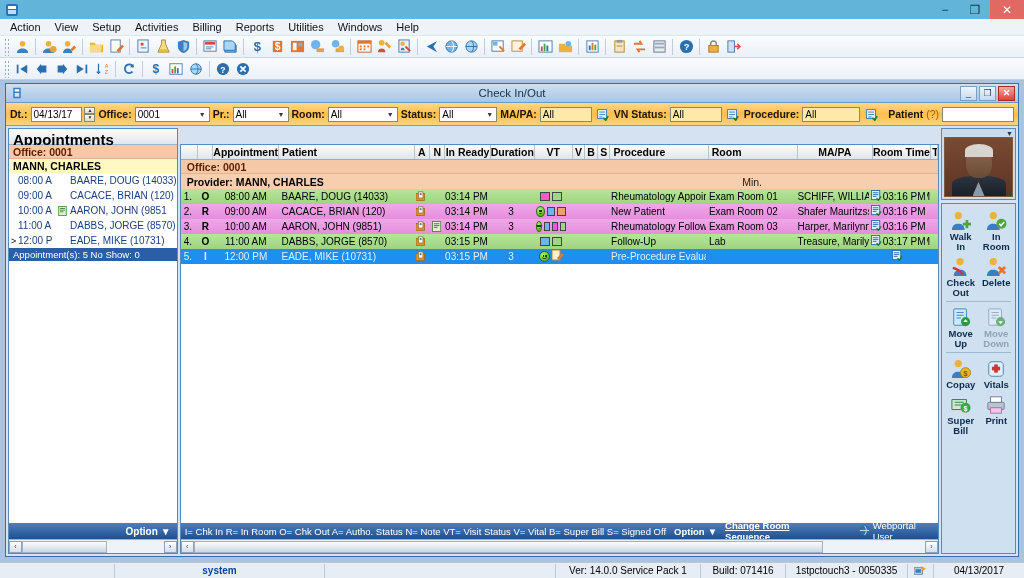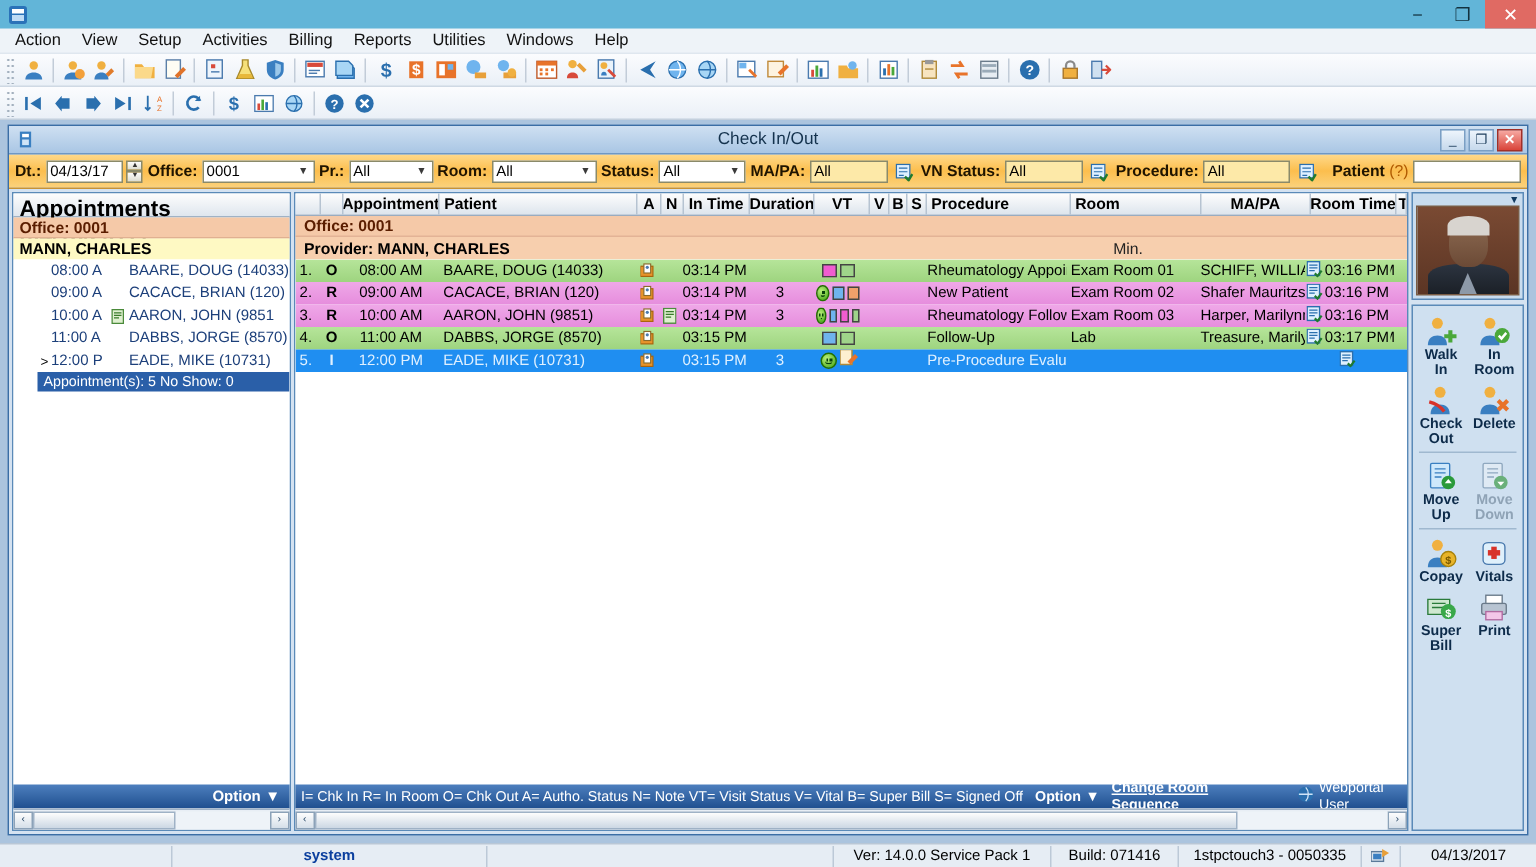--- a/index.html
+++ b/index.html
@@ -170,21 +170,21 @@
   }
   .lp-office {
     background: #f5c9a8; color: #5a1d00; font-weight: bold;
     font-size: 10.5px; padding: 1px 4px; height: 14px;
     border-bottom: 1px solid #e0b091;
   }
   .lp-provider {
     background: #fef9c3; color: #000; font-weight: bold;
     font-size: 10.5px; padding: 1px 4px; height: 14px;
   }
-  .lp-list { flex: 1 1 auto; overflow: hidden; background:#fff;padding-left:16px; }
+  .lp-list { flex: 1 1 auto; overflow: hidden; background:#fff; }
   .lp-row {
     display: flex; align-items: center; height: 15px;
     font-size: 10px; color: #1c3f7a; padding-left: 2px;
     white-space: nowrap; overflow: hidden;
   }
   .lp-row .caret { width: 7px; color:#000; font-size:9px; }
   .lp-row .t { width: 40px; }
   .lp-row .noteico { width: 12px; display:flex; align-items:center;}
   .lp-row .nm { }
   .lp-summary {
@@ -208,21 +208,21 @@
   }
   .hscroll .track { flex:1; height:12px; background:#eef3f8; position:relative; }
   .hscroll .thumb {
     position:absolute; left:0; top:0; height:12px; width:60%;
     background: linear-gradient(180deg,#fdfdfd,#ccd8e4); border:1px solid #9fb2c6;
   }
 
   
   .centerpanel {
     flex: 1 1 auto; display: flex; flex-direction: column;
-    border: 1px solid #5a8ab8; background: #fff; min-width: 0;
+    border: 1px solid #5a8ab8; background: #fff; min-width: 0; margin-top: 16px;
   }
   .grid-head {
     display: flex; height: 15px; flex: 0 0 15px;
     background: linear-gradient(180deg,#fdfdfd,#dde5ed);
     border-bottom: 1px solid #9aacc0;
     font-size: 10.5px; font-weight: bold; color: #000;
   }
   .gh {
     border-right: 1px solid #b6c3d1;
     padding: 1px 3px; overflow: hidden; white-space: nowrap;
@@ -828,21 +828,21 @@
         </div>
 
         <div class="centerpanel">
           <div class="grid-head">
             <div class="gh" style="width:18px"></div>
             <div class="gh" style="width:16px"></div>
             <div class="gh c" style="width:70px">Appointment</div>
             <div class="gh" style="width:145px">Patient</div>
             <div class="gh c" style="width:16px">A</div>
             <div class="gh c" style="width:16px">N</div>
-            <div class="gh c" style="width:48px">In Time</div>
+            <div class="gh c" style="width:48px">In Ready</div>
             <div class="gh c" style="width:47px">Duration</div>
             <div class="gh c" style="width:40px">VT</div>
             <div class="gh c" style="width:13px">V</div>
             <div class="gh c" style="width:13px">B</div>
             <div class="gh c" style="width:13px">S</div>
             <div class="gh" style="width:105px">Procedure</div>
             <div class="gh" style="width:95px">Room</div>
             <div class="gh c" style="width:80px">MA/PA</div>
             <div class="gh c" style="width:62px">Room Time</div>
             <div class="gh c" style="flex:1">Out Time</div>

